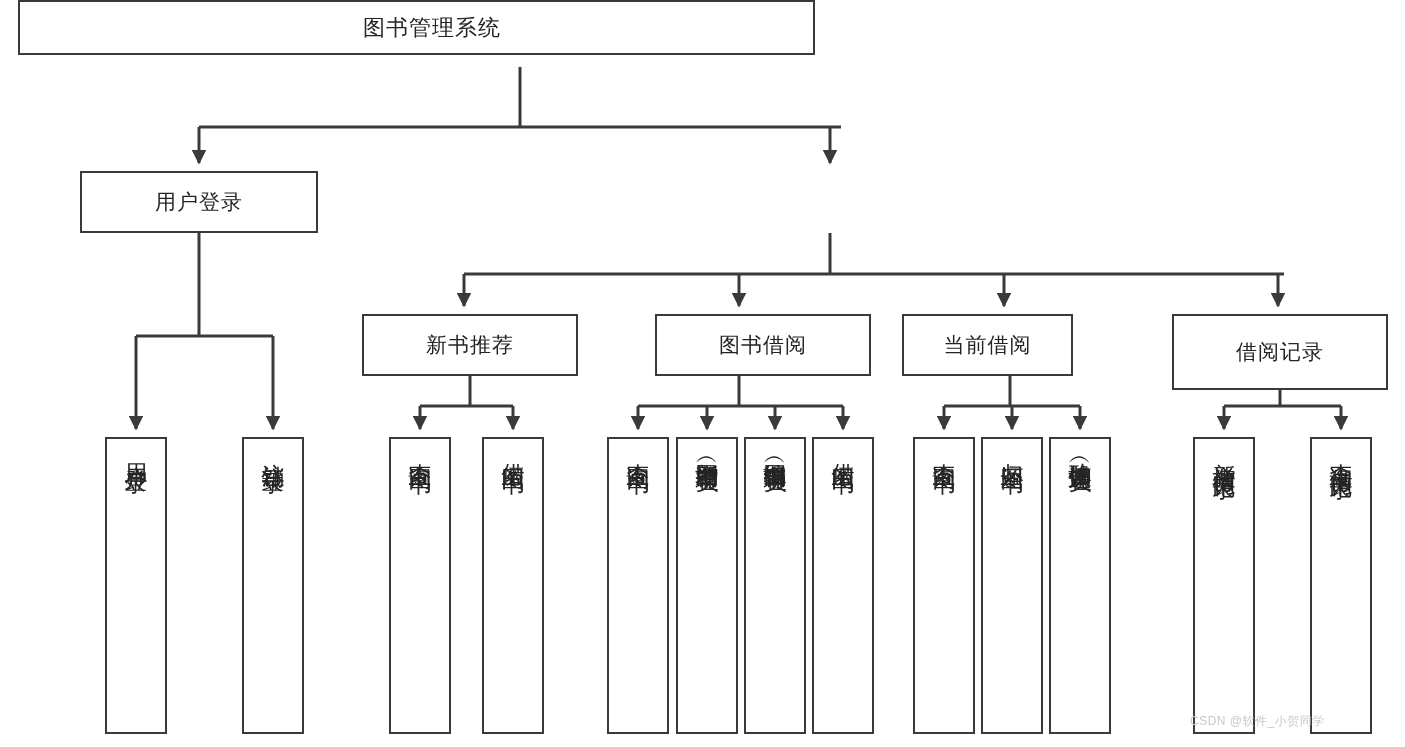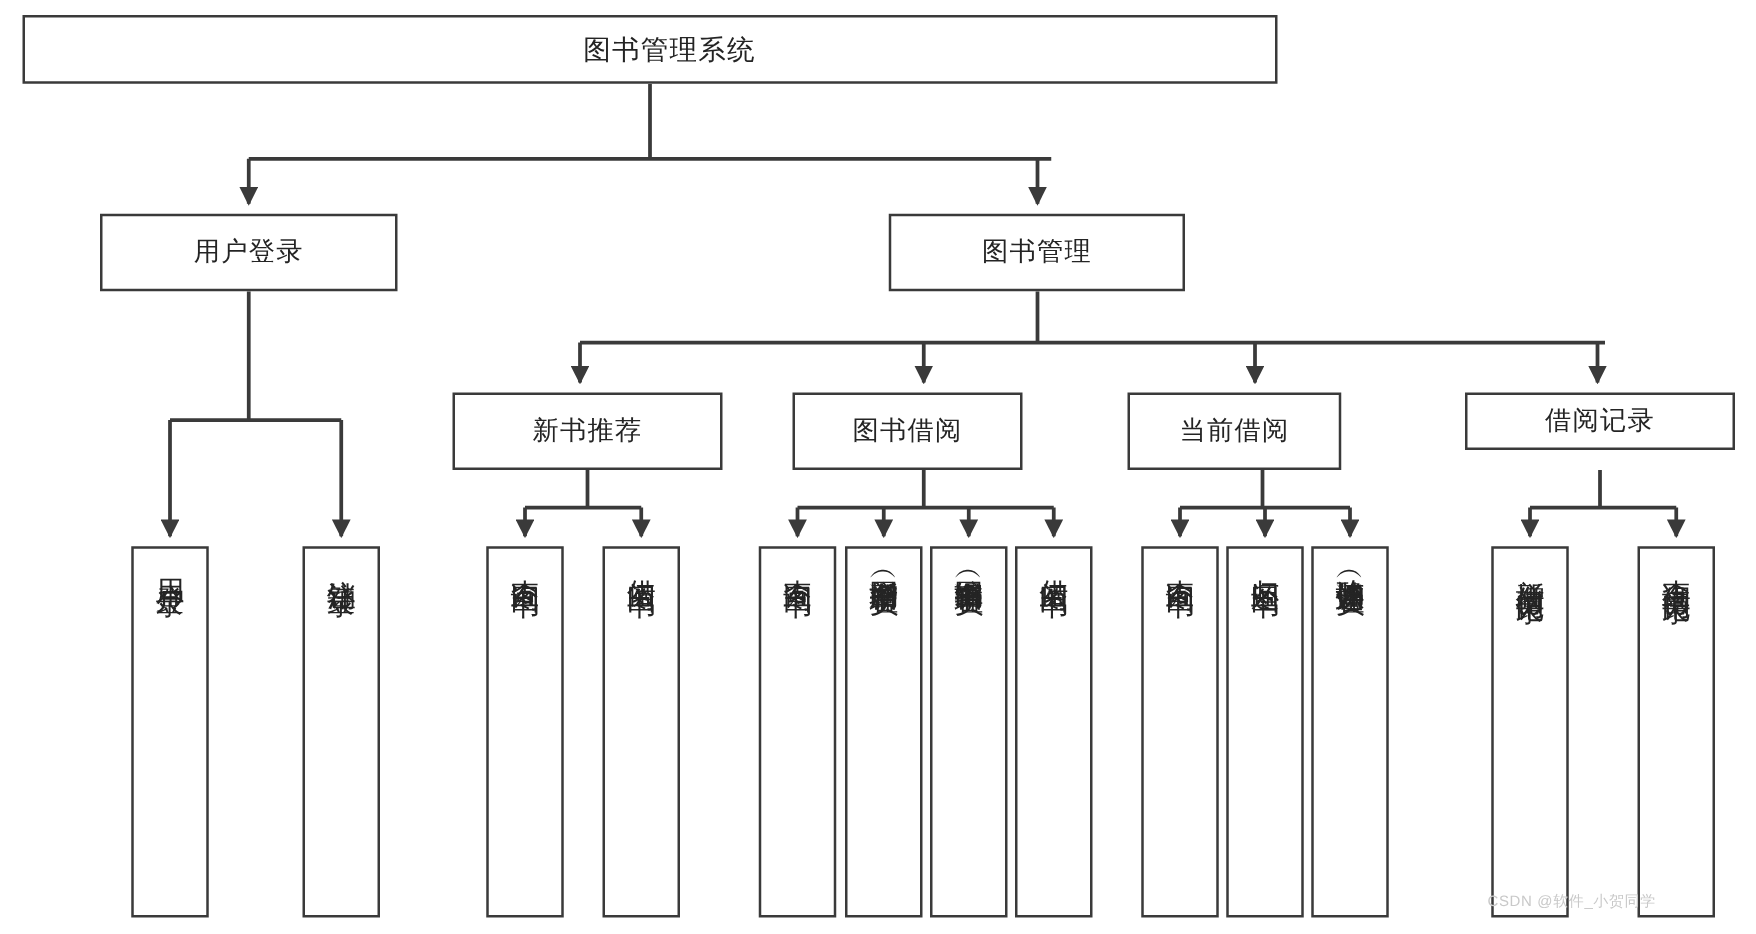--- a/index.html
+++ b/index.html
@@ -126,41 +126,38 @@
       <path d="M 1012 406 L 1012 429" marker-end="url(#arrow)"></path>
       <path d="M 1080 406 L 1080 429" marker-end="url(#arrow)"></path>
 
       <path d="M 1280 376 L 1280 406"></path>
       <path d="M 1224 406 L 1341 406"></path>
       <path d="M 1224 406 L 1224 429" marker-end="url(#arrow)"></path>
       <path d="M 1341 406 L 1341 429" marker-end="url(#arrow)"></path>
     </g>
   </svg>
 
-  <div class="node horiz root" style="left:18px; top:12px; width:1004px; height:55px;padding-left:31px;">
+  <div class="node horiz root" style="left:18px; top:0; width:797px; height:55px;padding-left:31px;">
     <span class="node-label">图书管理系统</span>
   </div>
 
   <div class="node horiz" style="left:80px; top:171px; width:238px; height:62px;">
     <span class="node-label">用户登录</span>
   </div>
-  <div class="node horiz" style="left:711px; top:171px; width:237px; height:62px;">
-    <span class="node-label">图书管理</span>
-  </div>
 
   <div class="node horiz" style="left:362px; top:314px; width:216px; height:62px;align-items:center;">
     <span class="node-label">新书推荐</span>
   </div>
-  <div class="node horiz" style="left:634px; top:314px; width:184px; height:62px;">
+  <div class="node horiz" style="left:655px; top:314px; width:216px; height:62px;">
     <span class="node-label">图书借阅</span>
   </div>
   <div class="node horiz" style="left:902px; top:314px; width:171px; height:62px;">
     <span class="node-label">当前借阅</span>
   </div>
-  <div class="node horiz" style="left:1172px; top:314px; width:216px; height:46px;">
+  <div class="node horiz" style="left:1172px; top:314px; width:216px; height:76px;">
     <span class="node-label">借阅记录</span>
   </div>
 
   <div class="node vert" style="left:105px; top:437px; width:62px; height:297px;">
     <span class="node-label">用户登录</span>
   </div>
   <div class="node vert" style="left:242px; top:437px; width:62px; height:297px;">
     <span class="node-label">注销登录</span>
   </div>
 

